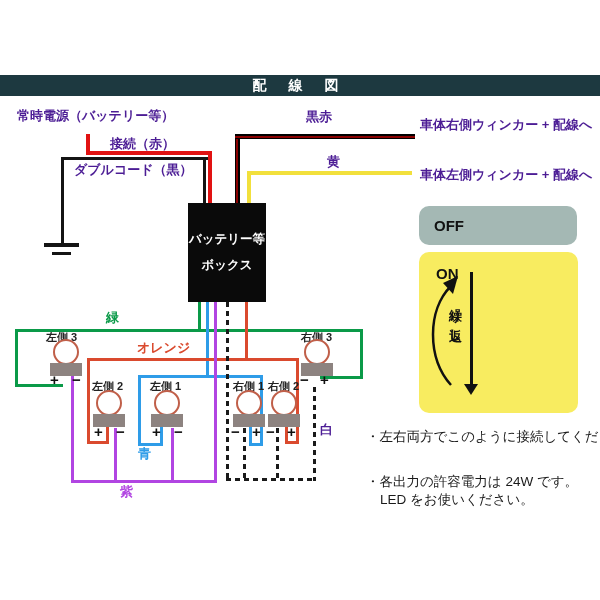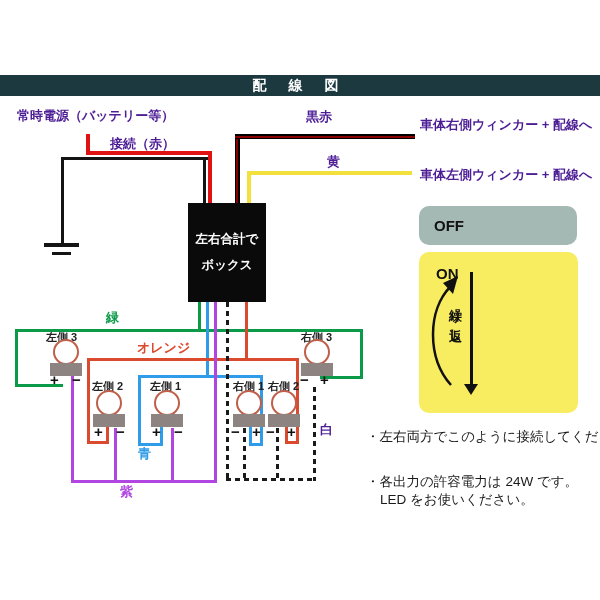--- a/index.html
+++ b/index.html
@@ -186,26 +186,27 @@
       <div class="ray" style="left: 556px; top: 330px; transform: rotate(50deg);"></div>
       <div class="panel-socket" style="left: 476px; top: 397px;"></div>
       <div class="panel-bulb" style="left: 478px; top: 376px;"></div>
       <div class="panel-socket" style="left: 504px; top: 397px;"></div>
       <div class="panel-bulb" style="left: 506px; top: 376px;"></div>
       <div class="panel-socket" style="left: 532px; top: 397px;"></div>
       <div class="panel-bulb" style="left: 534px; top: 376px;"></div>
     </div>
 
   <div id="control-box">
-    <div>左右合計で</div>
+    <div>バッテリー等</div>
     <div>ボックス</div>
   </div>
 
   <div class="lbl" style="left:17px;top:109px">常時電源（バッテリー等）</div>
   <div class="lbl" style="left:110px;top:137px">接続（赤）</div>
+  <div class="lbl" style="left:74px;top:163px">ダブルコード（黒）</div>
   <div class="lbl" style="left:306px;top:110px">黒赤</div>
   <div class="lbl" style="left:327px;top:155px">黄</div>
   <div class="lbl" style="left:420px;top:118px">車体右側ウィンカー + 配線へ</div>
   <div class="lbl" style="left:420px;top:168px">車体左側ウィンカー + 配線へ</div>
   <div class="lbl c-green" style="left:106px;top:311px">緑</div>
   <div class="lbl c-orange" style="left:137px;top:341px">オレンジ</div>
   <div class="lbl c-blue" style="left:138px;top:447px">青</div>
   <div class="lbl c-purple" style="left:120px;top:485px">紫</div>
   <div class="lbl" style="left:320px;top:423px">白</div>
 

